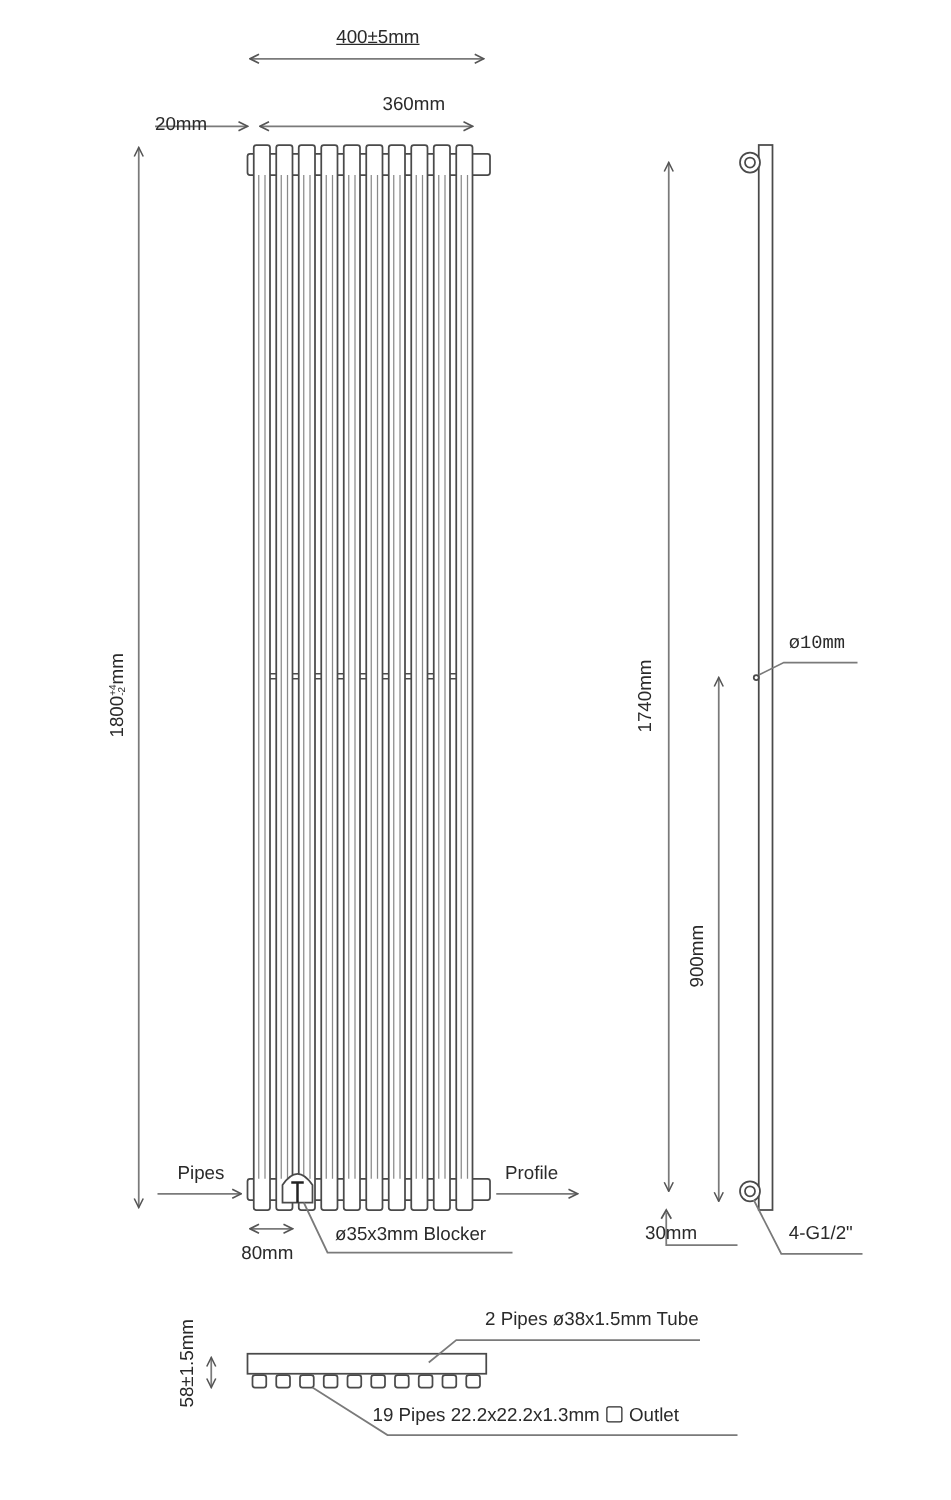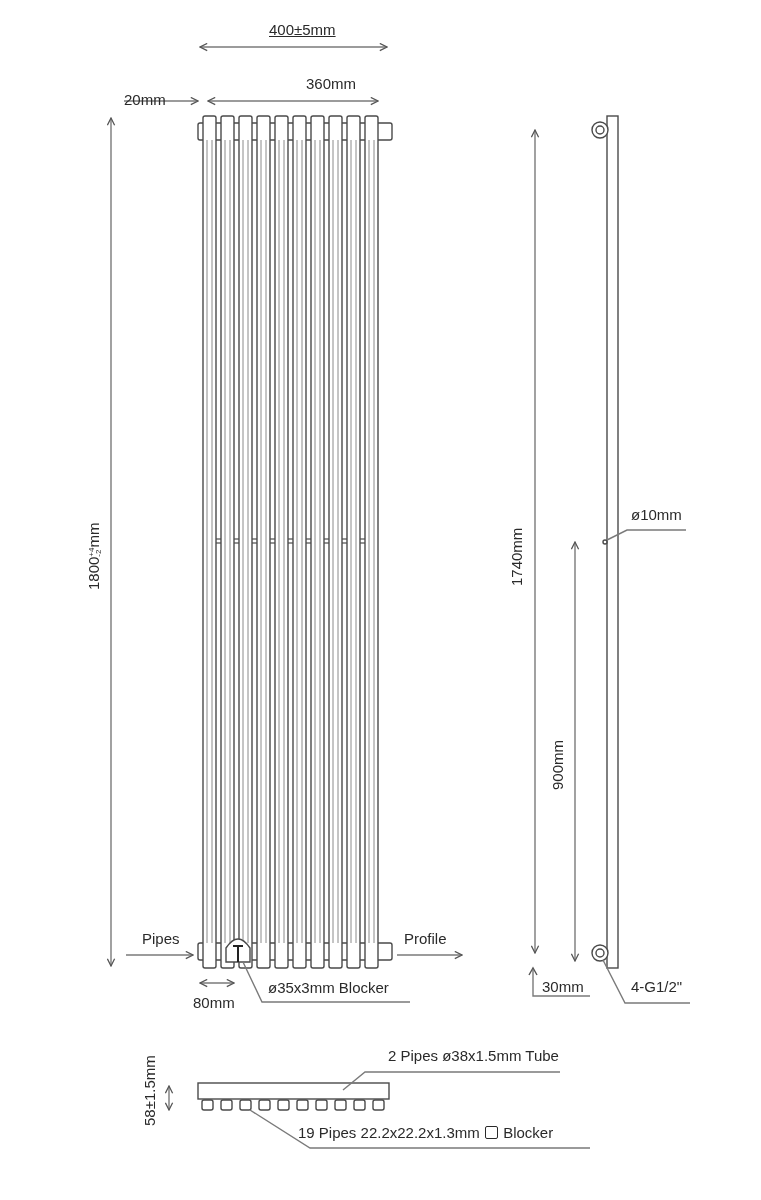--- a/index.html
+++ b/index.html
@@ -152,24 +152,24 @@
 <div class="lbl rot" style="left:86px;top:590px;">
   <span>1800</span><span class="tol"><span>+4</span><br><span>-2</span></span><span>mm</span>
 </div>
 
 <div class="lbl" style="left:142px;top:931px;">Pipes</div>
 <div class="lbl" style="left:404px;top:931px;">Profile</div>
 <div class="lbl" style="left:193px;top:995px;">80mm</div>
 <div class="lbl" style="left:268px;top:980px;">ø35x3mm Blocker</div>
 
 <div class="lbl rot" style="left:509px;top:586px;">1740mm</div>
-<div class="lbl" style="left:631px;top:507px;">ø10mm</div>
+<div class="lbl" style="left:631px;top:507px;font-family:Liberation Mono, monospace;">ø10mm</div>
 <div class="lbl rot" style="left:550px;top:790px;">900mm</div>
-<div class="lbl" style="left:542px;top:979px;text-align:center;">30mm</div>
+<div class="lbl" style="left:516px;top:979px;text-align:center;">30mm</div>
 <div class="lbl" style="left:631px;top:979px;">4-G1/2"</div>
 
 <div class="lbl rot" style="left:142px;top:1126px;">58±1.5mm</div>
 <div class="lbl" style="left:388px;top:1048px;">2 Pipes ø38x1.5mm Tube</div>
 <div class="lbl" style="left:298px;top:1125px;">
   <span>19 Pipes 22.2x22.2x1.3mm</span>
   <span style="display:inline-block;width:11px;height:11px;border:1.5px solid #2a2a2a;border-radius:2px;vertical-align:-1px;margin:0 1px;"></span>
-  <span>Blocker</span>
+  <span>Outlet</span>
 </div>
 
 </body></html>

